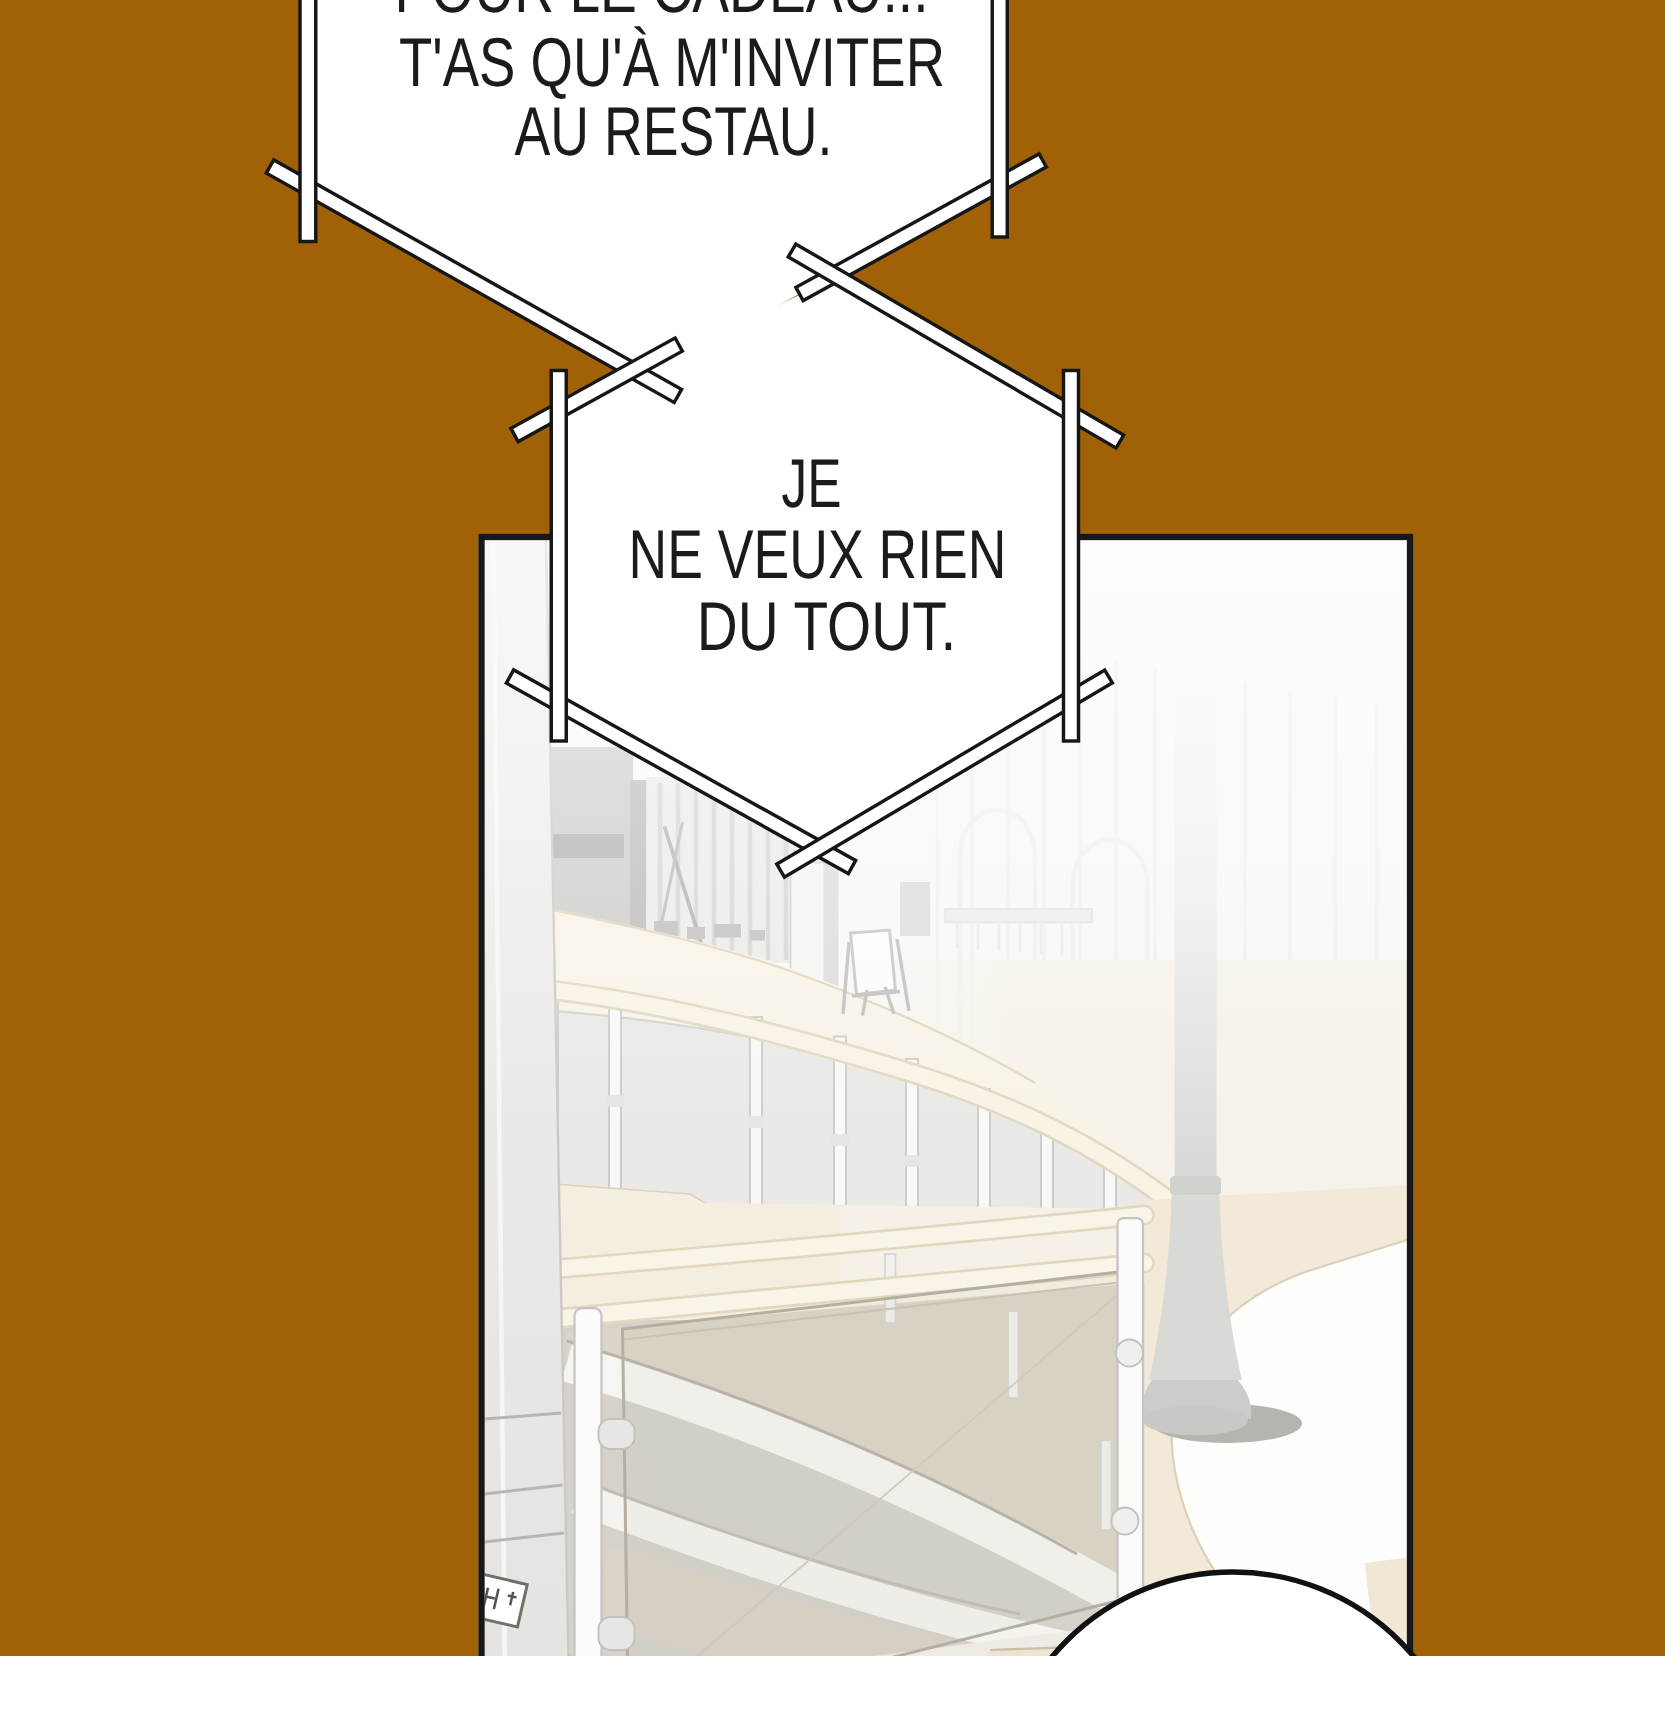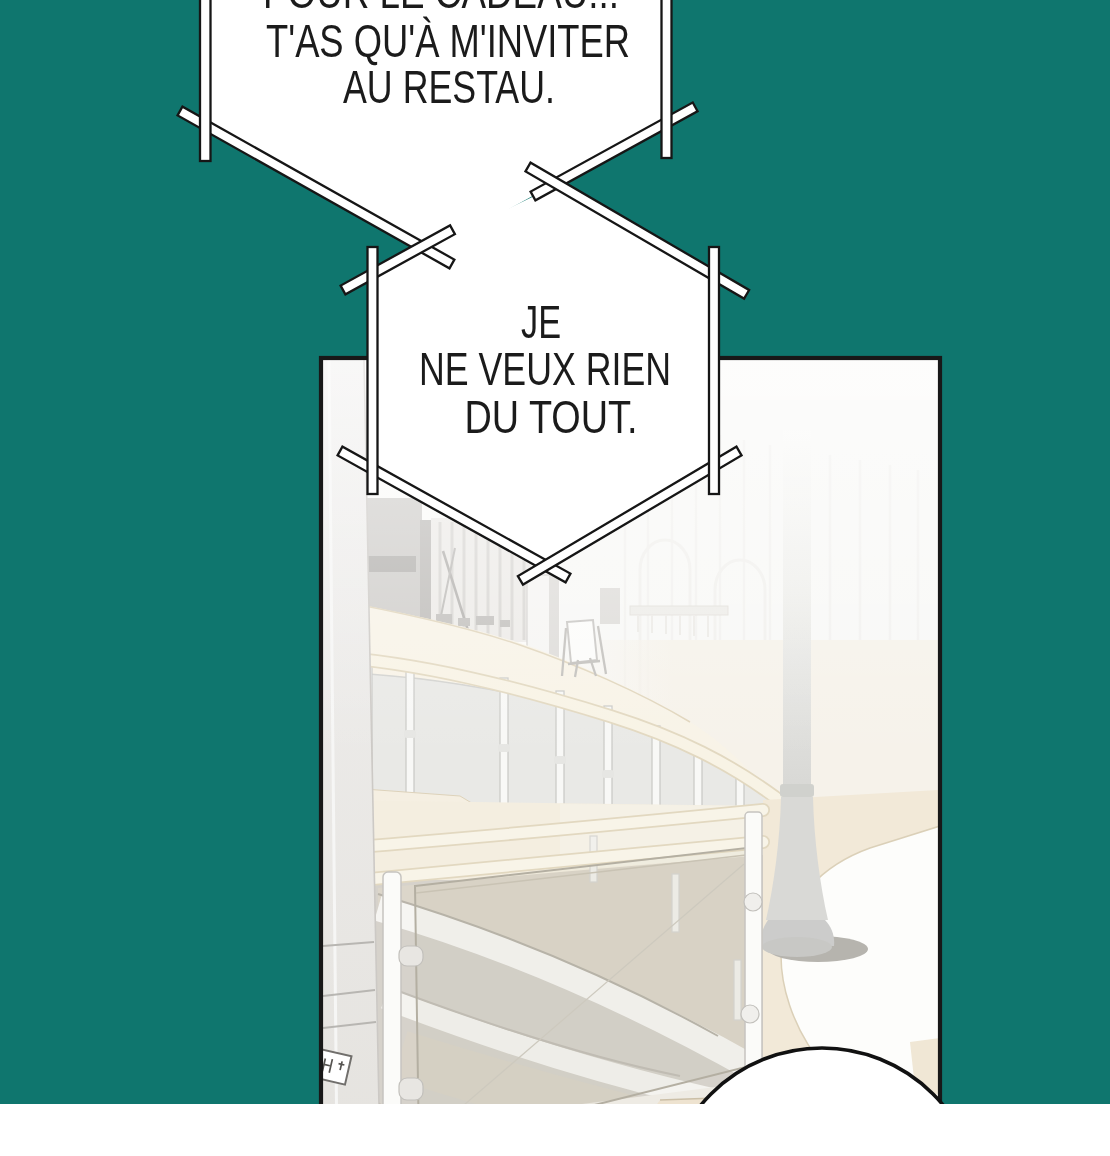--- a/index.html
+++ b/index.html
@@ -1,16 +1,16 @@
 <!DOCTYPE html>
 <html><head>
 <meta charset="utf-8">
 <style>
   html,body{margin:0;padding:0;background:#ffffff;}
-  #page{position:relative;width:1110px;height:1104px;overflow:hidden;background:#0f766e;
+  #page{position:relative;width:1110px;height:1104px;overflow:hidden;background:#a16207;
         font-family:"Liberation Sans", sans-serif;}
   svg{display:block;}
 </style>
 </head>
 <body>
 <div id="page">
 <svg width="1110" height="1156" viewBox="0 0 1110 1156">
 
   <clipPath id="panelclip">
         <rect x="323" y="360" width="615" height="800"></rect>

